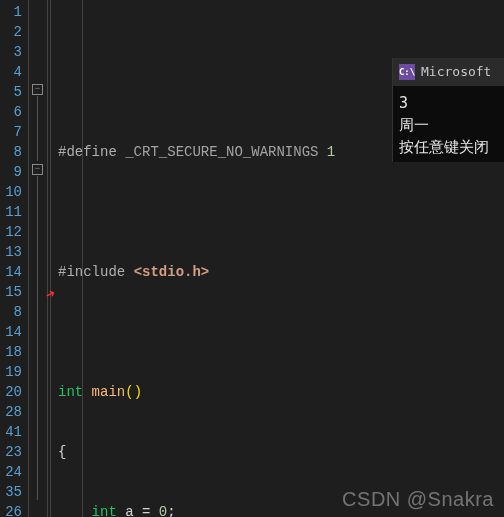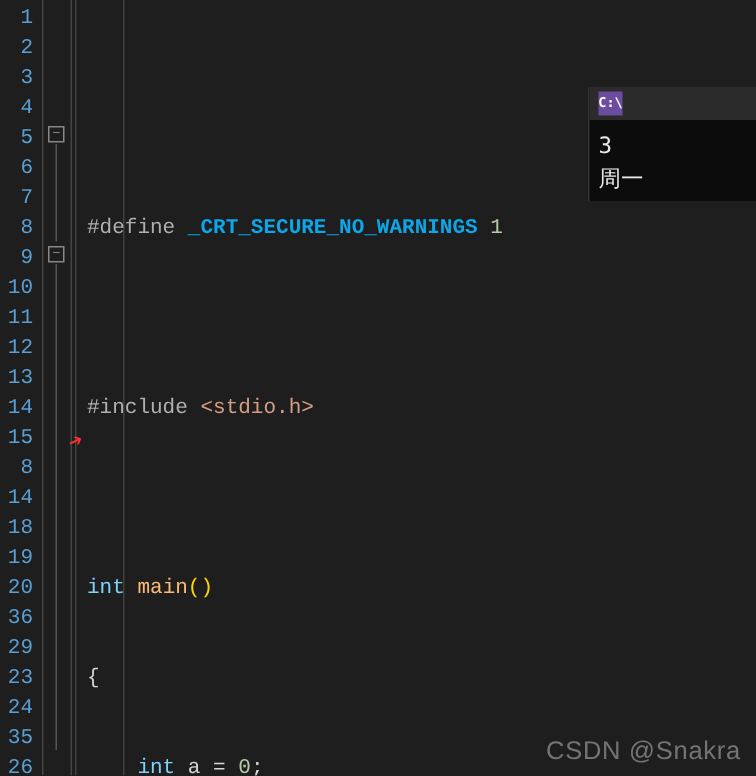--- a/index.html
+++ b/index.html
@@ -62,27 +62,27 @@
 .code-line { height: 20px; position: relative; }
 .guide {
   position: absolute;
   width: 1px;
   top: 0;
   bottom: 0;
   background: #404040;
 }
 
 .pp  { color: #b0b0b0; } 
-.mac { color: #0ea5e9; font-weight: bold; } 
-.kw  { color: #7dd3fc; } 
+.mac { color: #a3a3a3; } 
+.kw  { color: #22c55e; } 
 .fn  { color: #fdba74; } 
 .par { color: #ffd700; } 
 .cur { color: #d4d4d4; }
 .num { color: #b5cea8; }
-.str { color: #d69d85; }
+.str { color: #d69d85; font-weight: bold; }
 .op  { color: #d4d4d4; }
 .punct { color: #d4d4d4; }
 
 .arrow {
   position: absolute;
   left: -2px;
   top: 285px;
   color: #ff2e2e;
   font-size: 16px;
   transform: rotate(-25deg);
@@ -121,21 +121,21 @@
   align-items: center;
   justify-content: center;
   font-weight: bold;
 }
 .watermark {
   position: absolute;
   right: 10px;
   bottom: 6px;
   color: rgba(220,220,220,0.45);
   font-family: Arial, sans-serif;
-  font-size: 17px;
+  font-size: 20px;
   letter-spacing: 0.5px;
 }
 </style>
 </head>
 <body>
 
 <div class="editor">
 
   <div class="gutter">
     <div>1</div>
@@ -151,22 +151,22 @@
     <div>11</div>
     <div>12</div>
     <div>13</div>
     <div>14</div>
     <div>15</div>
     <div>8</div>
     <div>14</div>
     <div>18</div>
     <div>19</div>
     <div>20</div>
-    <div>36</div>
-    <div>29</div>
+    <div>28</div>
+    <div>41</div>
     <div>23</div>
     <div>24</div>
     <div>35</div>
     <div>26</div>
   </div>
 
   <div class="fold-col">
     <div class="fold-box" style="top:84px">−</div>
     <div class="fold-line" style="top:96px;height:65px"></div>
     <div class="fold-box" style="top:164px">−</div>
@@ -204,19 +204,21 @@
     
     
     
     
   </div>
 </div>
 
 <div class="console">
   <div class="console-title">
     <span class="icon">C:\</span>
+    <span>Microsoft</span>
   </div>
   <div>3</div>
   <div>周一</div>
   <div></div>
+  <div>按任意键关闭</div>
 </div>
 
 <div class="watermark">CSDN @Snakra</div>
 
 </body></html>

